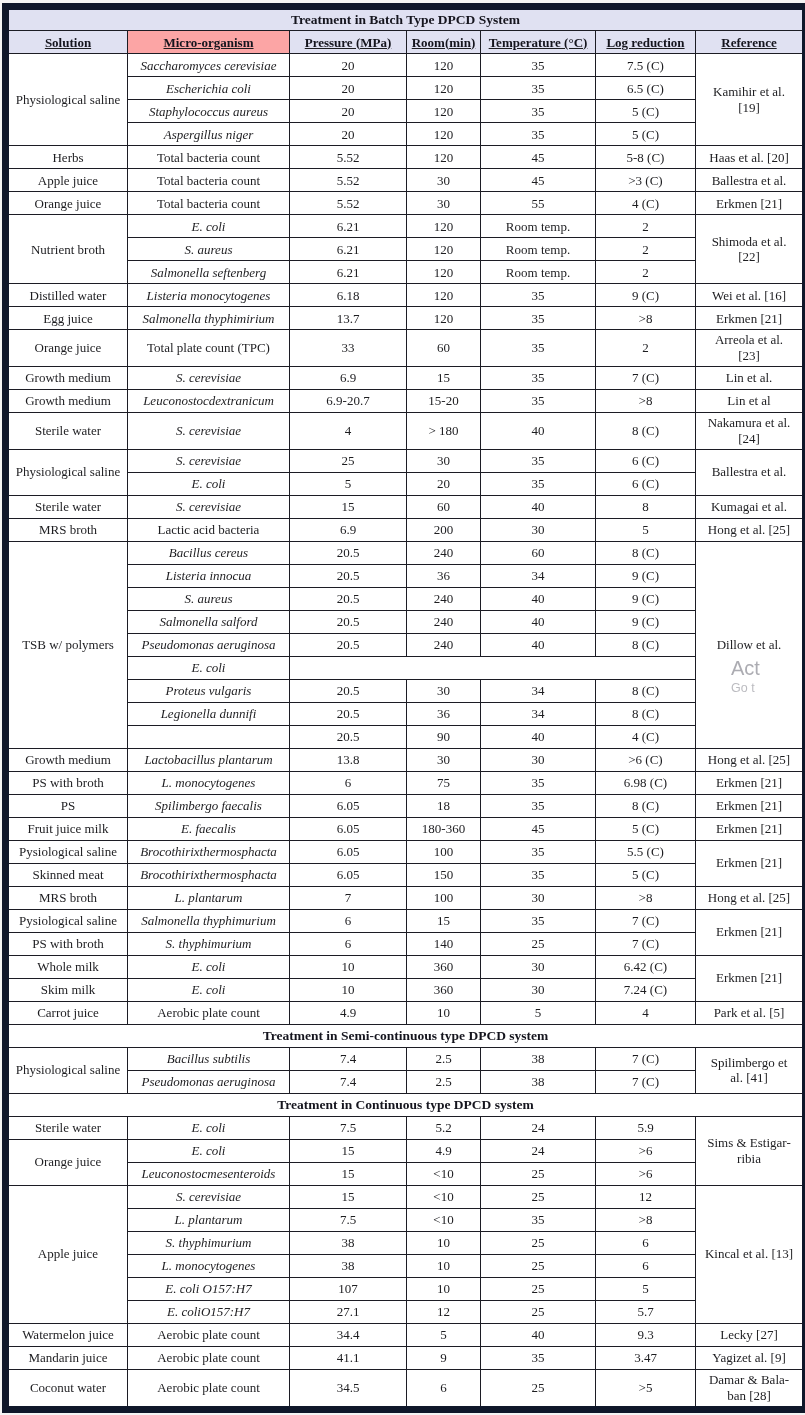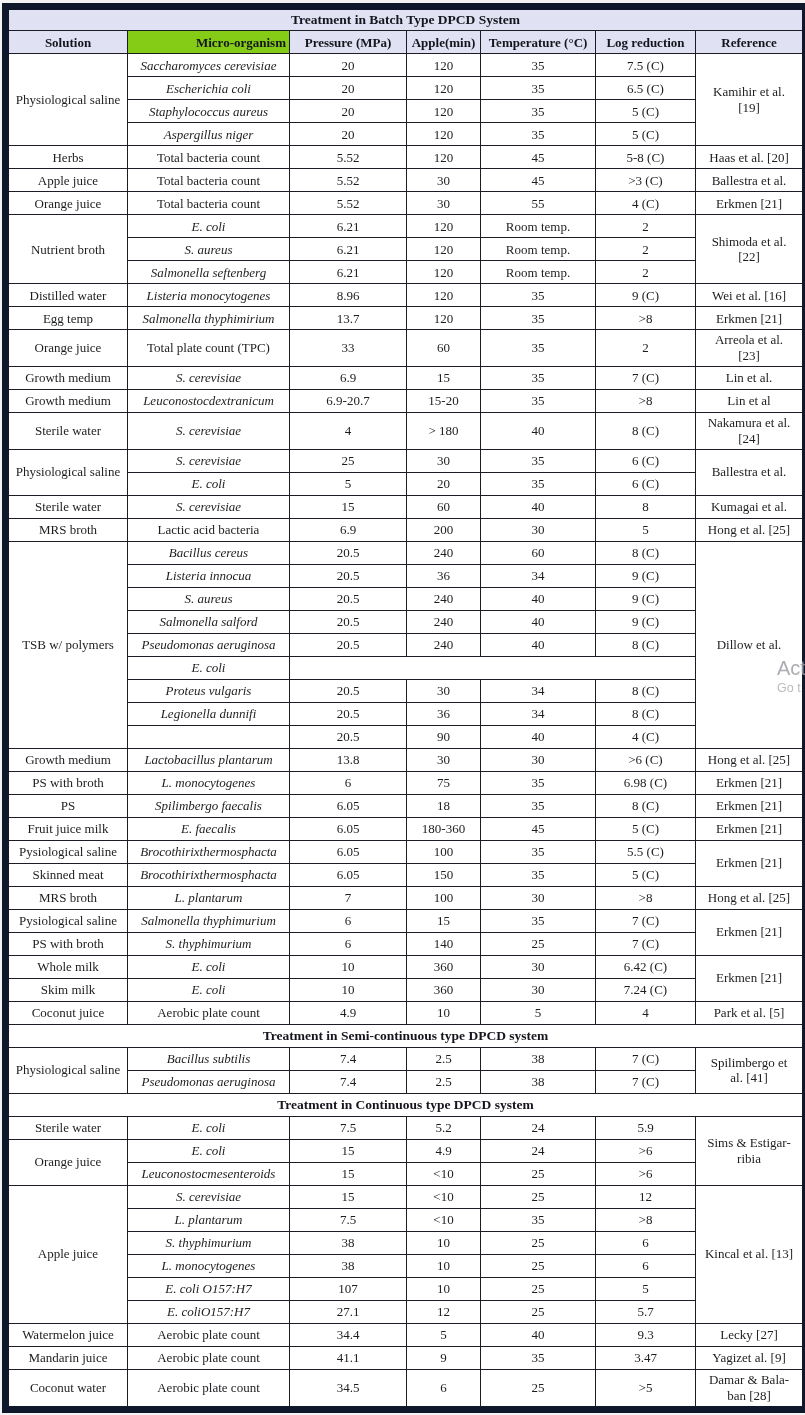--- a/index.html
+++ b/index.html
@@ -34,32 +34,32 @@
   table.dpcd{border:7px solid #0f172a;}
   table.dpcd tr{height:23px;}
   tr.title-row{height:24px;}
   tr.title-row td{
     font-weight:bold;
     font-size:13.5px;
     background:#ffffff;
     color:#15151e;
   }
   tr.title-row.lav td{background:#e0e1f2;}
-  tr.col-head{height:23px;}
+  tr.col-head{height:23px;text-decoration:underline;}
   tr.col-head th{
     font-weight:bold;
     background:#e0e1f2;
     font-size:13px;
     color:#15151e;
   }
-  tr.col-head th:nth-child(2){background:#84cc16;text-align:right;}
+  tr.col-head th:nth-child(2){background:#fca5a5;}
   td.it{font-style:italic;margin-top:32px;}
   .watermark{
     position:absolute;
-    left:777px;top:656px;
+    left:731px;top:656px;
     z-index:5;
     font-family:"Liberation Sans", sans-serif;
     color:rgba(158,158,164,0.85);
     text-align:left;
     pointer-events:none;
     white-space:nowrap;
   }
   .wm1{font-size:20px;line-height:24px;}
   .wm2{font-size:12.5px;line-height:16px;color:rgba(170,170,176,0.8);}
 </style>
@@ -78,21 +78,21 @@
         <col style="width:110px">
     </colgroup>
     <tbody id="tbody">
         <tr class="title-row lav">
           <td colspan="7">Treatment in Batch Type DPCD System</td>
         </tr>
         <tr class="col-head">
           <th>Solution</th>
           <th>Micro-organism</th>
           <th>Pressure (MPa)</th>
-          <th>Apple(min)</th>
+          <th>Room(min)</th>
           <th>Temperature (°C)</th>
           <th>Log reduction</th>
           <th>Reference</th>
         </tr>
         <tr>
           <td rowspan="4">Physiological saline</td>
           <td class="it">Saccharomyces cerevisiae</td>
           <td>20</td>
           <td>120</td>
           <td>35</td>
@@ -168,28 +168,28 @@
         <tr>
           <td class="it">Salmonella seftenberg</td>
           <td>6.21</td>
           <td>120</td>
           <td>Room temp.</td>
           <td>2</td>
         </tr>
         <tr>
           <td>Distilled water</td>
           <td class="it">Listeria monocytogenes</td>
-          <td>8.96</td>
+          <td>6.18</td>
           <td>120</td>
           <td>35</td>
           <td>9 (C)</td>
           <td>Wei et al. [16]</td>
         </tr>
         <tr>
-          <td>Egg temp</td>
+          <td>Egg juice</td>
           <td class="it">Salmonella thyphimirium</td>
           <td>13.7</td>
           <td>120</td>
           <td>35</td>
           <td>&gt;8</td>
           <td>Erkmen [21]</td>
         </tr>
         <tr>
           <td>Orange juice</td>
           <td>Total plate count (TPC)</td>
@@ -414,21 +414,21 @@
         </tr>
         <tr>
           <td>Skim milk</td>
           <td class="it">E. coli</td>
           <td>10</td>
           <td>360</td>
           <td>30</td>
           <td>7.24 (C)</td>
         </tr>
         <tr>
-          <td>Coconut juice</td>
+          <td>Carrot juice</td>
           <td>Aerobic plate count</td>
           <td>4.9</td>
           <td>10</td>
           <td>5</td>
           <td>4</td>
           <td>Park et al. [5]</td>
         </tr>
         <tr class="title-row">
           <td colspan="7">Treatment in Semi-continuous type DPCD system</td>
         </tr>

